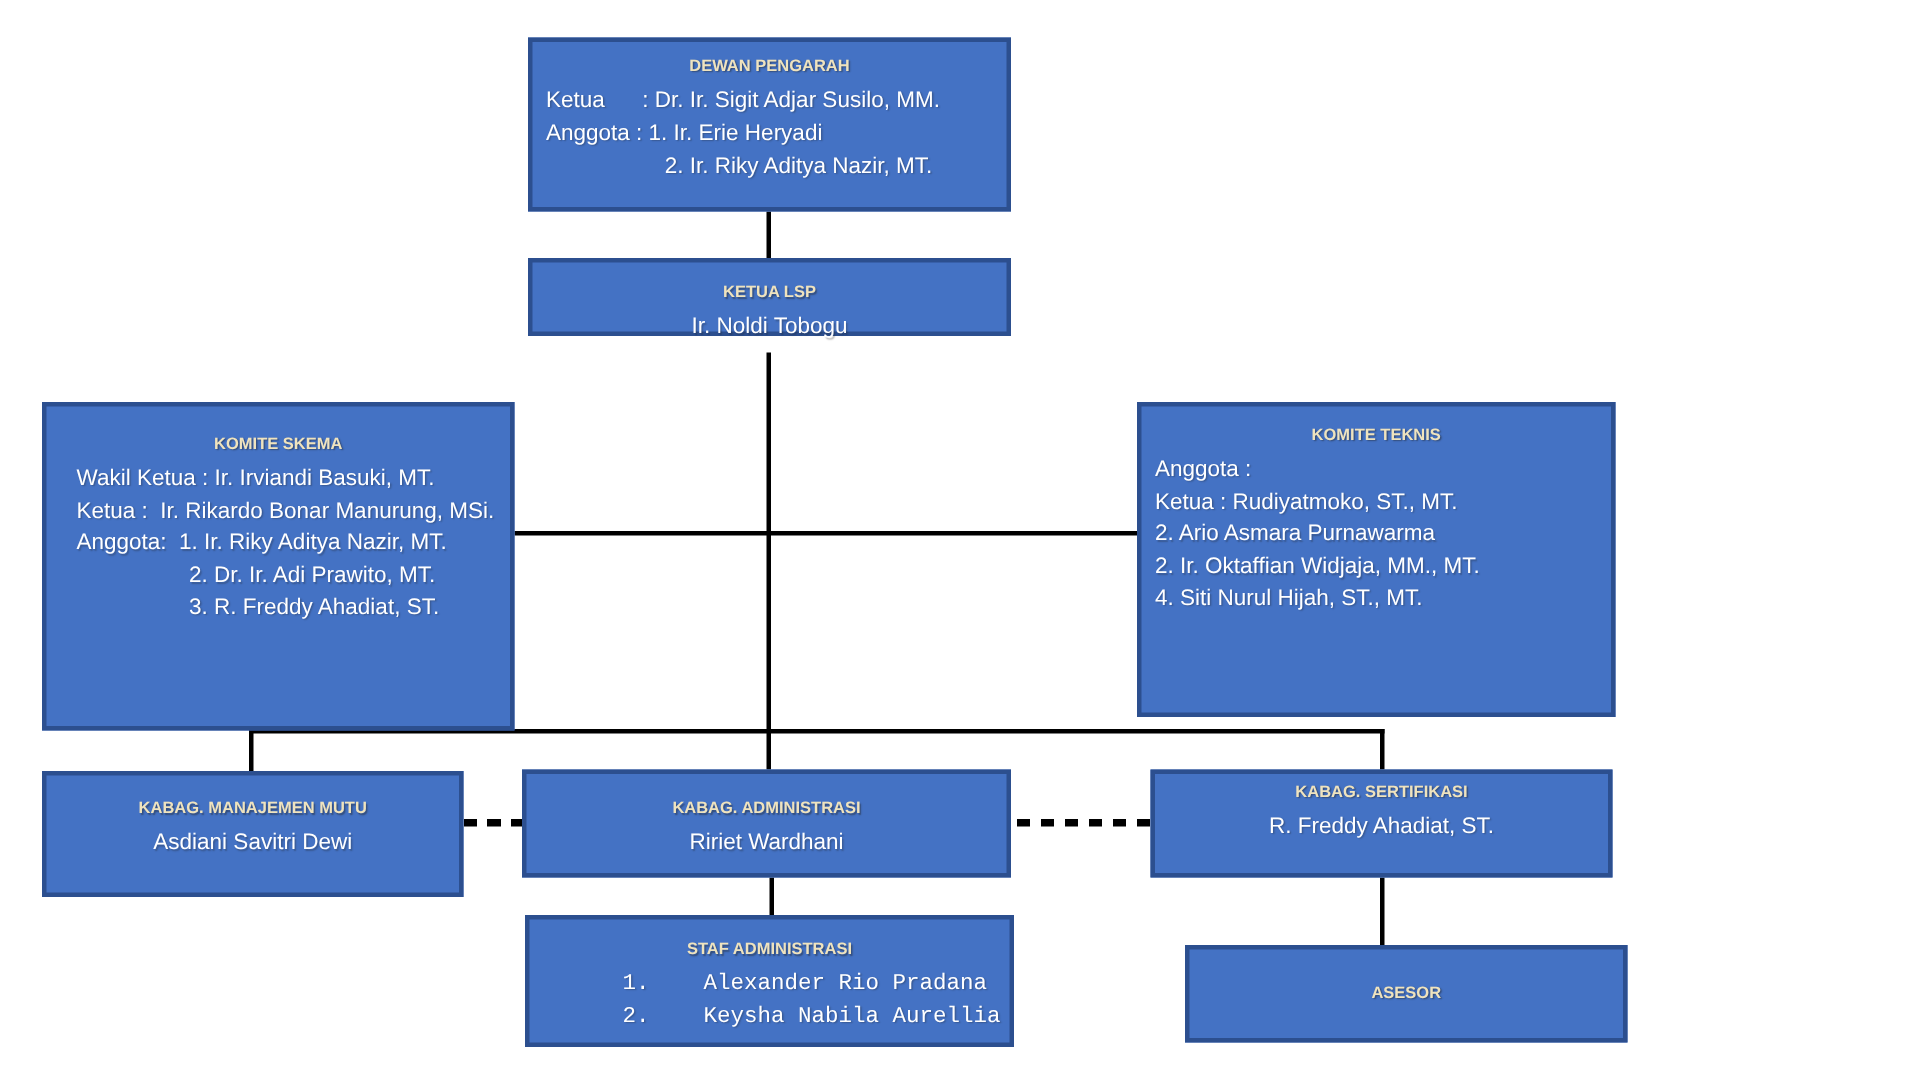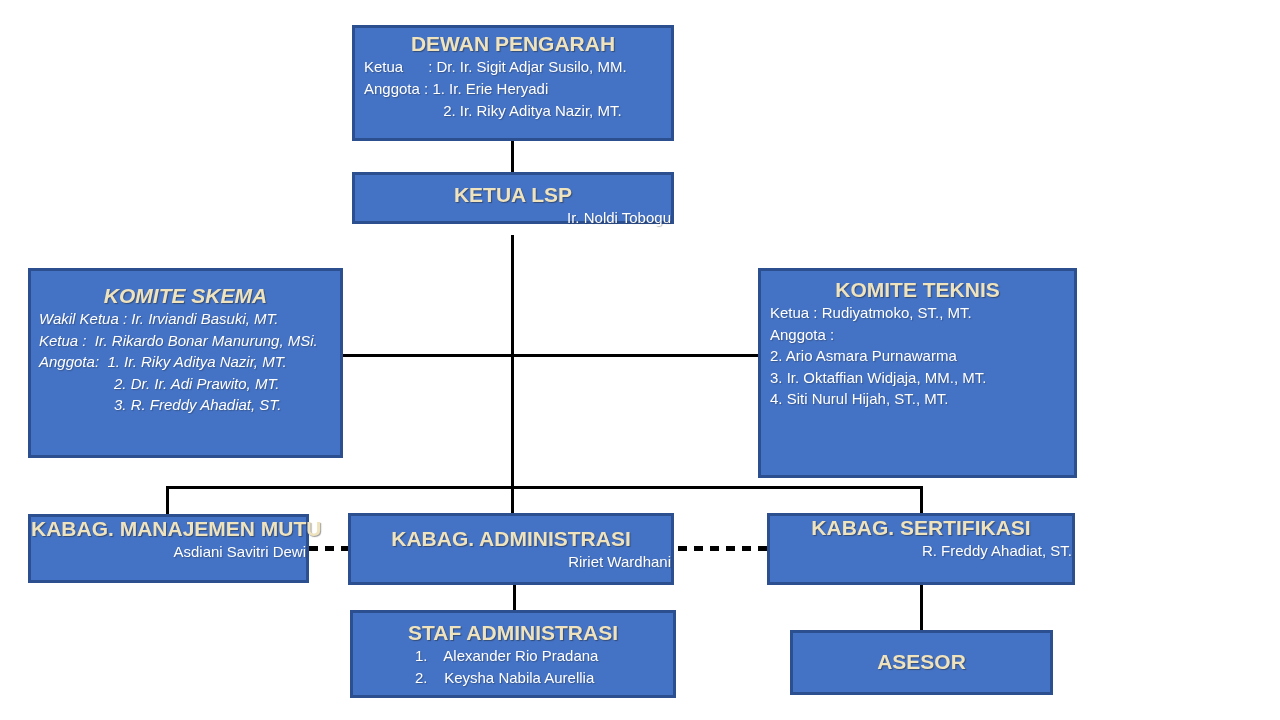--- a/index.html
+++ b/index.html
@@ -10,42 +10,42 @@
   }
   .stage { position:absolute; left:0; top:0; width:1280px; height:720px; }
 
   .box {
     position:absolute; box-sizing:border-box;
     background:#4472C4; border:3px solid #2C4F8F;
     color:#ffffff; font-size:15px;
   }
   .box-title {
     font-weight:bold; color:#EFE3BE; text-align:center;
-    font-size:21px; line-height:24px;
+    font-size:11px; line-height:24px;
     text-shadow:1px 1px 1px rgba(30,30,30,0.45);
     white-space:pre;
   }
   .box-line {
     white-space:pre; line-height:21.5px;
     text-shadow:1px 1px 1px rgba(30,30,30,0.30);
   }
-  .center .box-line { text-align:right; }
+  .center .box-line { text-align:center; }
 
   
   #box-dewan   { left:352px; top:25px;  width:322px; height:116px; padding:4px 9px 0; }
   #box-dewan .box-line { line-height:22px; }
   #box-ketua   { left:352px; top:172px; width:322px; height:52px;  padding-top:8px; }
-  #box-skema   { left:28px;  top:268px; width:315px; height:190px; padding:13px 8px 0;font-style:italic; }
+  #box-skema   { left:28px;  top:268px; width:315px; height:219px; padding:13px 20px 0; }
   #box-teknis  { left:758px; top:268px; width:319px; height:210px; padding:7px 9px 0; }
-  #box-mutu    { left:28px;  top:514px; width:281px; height:69px;  }
+  #box-mutu    { left:28px;  top:514px; width:281px; height:84px;  padding-top:10px; }
   #box-adm     { left:348px; top:513px; width:326px; height:72px;  padding-top:11px; }
   #box-sert    { left:767px; top:513px; width:308px; height:72px;  }
   #box-staf    { left:350px; top:610px; width:326px; height:88px;  padding-top:8px; }
-  #box-staf .box-line { padding-left:62px; }
-  #box-asesor  { left:790px; top:630px; width:263px; height:65px;  padding-top:17px; }
+  #box-staf .box-line { padding-left:62px;font-family:Liberation Mono, monospace; }
+  #box-asesor  { left:790px; top:630px; width:295px; height:65px;  padding-top:17px; }
 
   
   .vline { position:absolute; width:3px;  background:#000000; }
   .hline { position:absolute; height:3px; background:#000000; }
   .dline { position:absolute; height:5px;
            background:repeating-linear-gradient(90deg,#000000 0 9px,transparent 9px 16px); }
 
   #l-v-dewan-ketua { left:511px; top:141px; height:31px;  }
   #l-v-center      { left:511px; top:235px; height:278px; }
   #l-h-komite      { left:343px; top:354px; width:415px;  }
@@ -89,24 +89,24 @@
     <div class="box-title">KOMITE SKEMA</div>
     <div class="box-line">Wakil Ketua : Ir. Irviandi Basuki, MT.</div>
     <div class="box-line">Ketua :  Ir. Rikardo Bonar Manurung, MSi.</div>
     <div class="box-line">Anggota:  1. Ir. Riky Aditya Nazir, MT.</div>
     <div class="box-line">                  2. Dr. Ir. Adi Prawito, MT.</div>
     <div class="box-line">                  3. R. Freddy Ahadiat, ST.</div>
   </div>
 
   <div class="box" id="box-teknis">
     <div class="box-title">KOMITE TEKNIS</div>
+    <div class="box-line">Anggota :</div>
     <div class="box-line">Ketua : Rudiyatmoko, ST., MT.</div>
-    <div class="box-line">Anggota :</div>
     <div class="box-line">2. Ario Asmara Purnawarma</div>
-    <div class="box-line">3. Ir. Oktaffian Widjaja, MM., MT.</div>
+    <div class="box-line">2. Ir. Oktaffian Widjaja, MM., MT.</div>
     <div class="box-line">4. Siti Nurul Hijah, ST., MT.</div>
   </div>
 
   <div class="box center" id="box-mutu">
     <div class="box-title">KABAG. MANAJEMEN MUTU</div>
     <div class="box-line">Asdiani Savitri Dewi</div>
   </div>
 
   <div class="box center" id="box-adm">
     <div class="box-title">KABAG. ADMINISTRASI</div>

